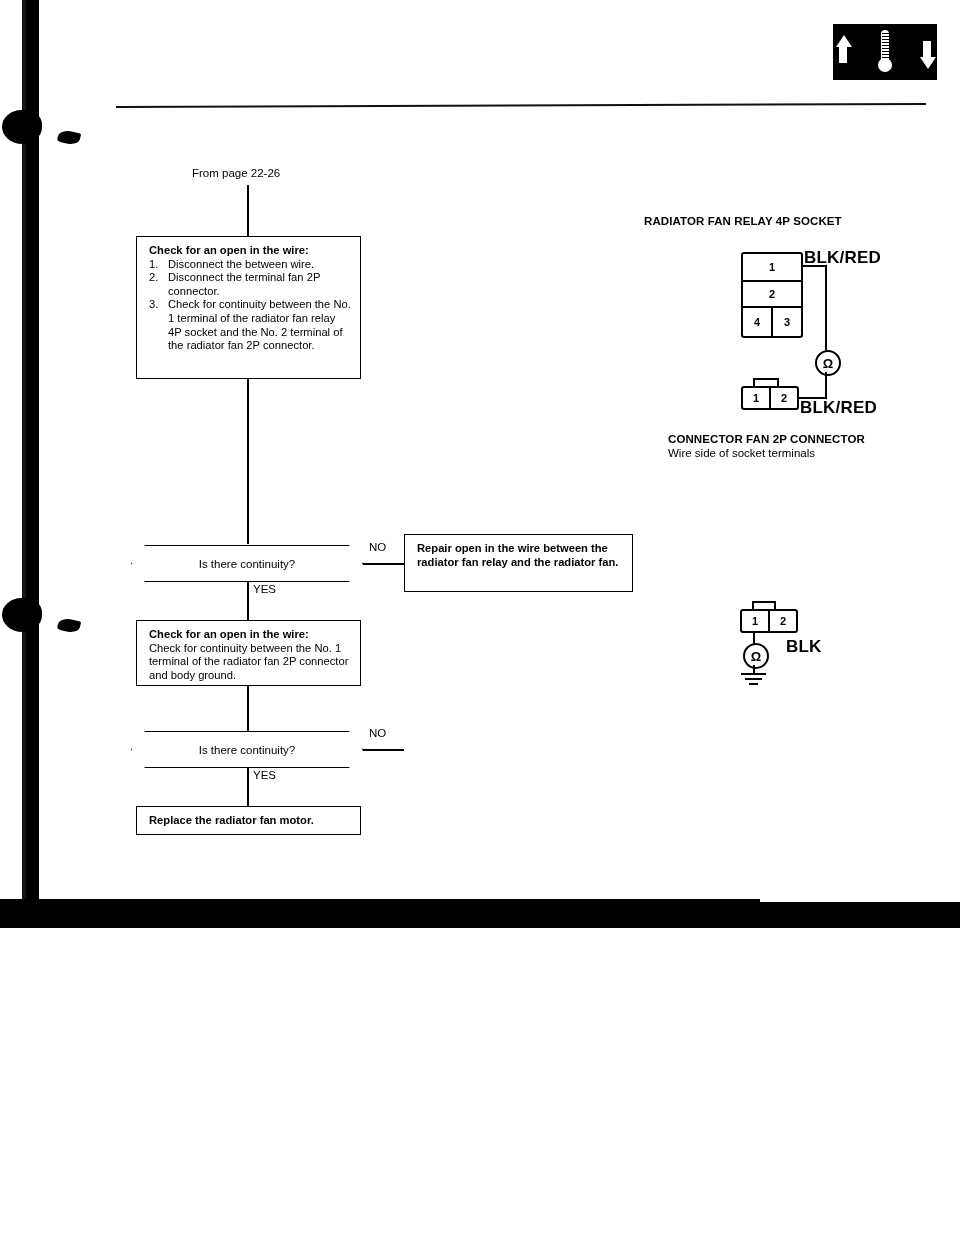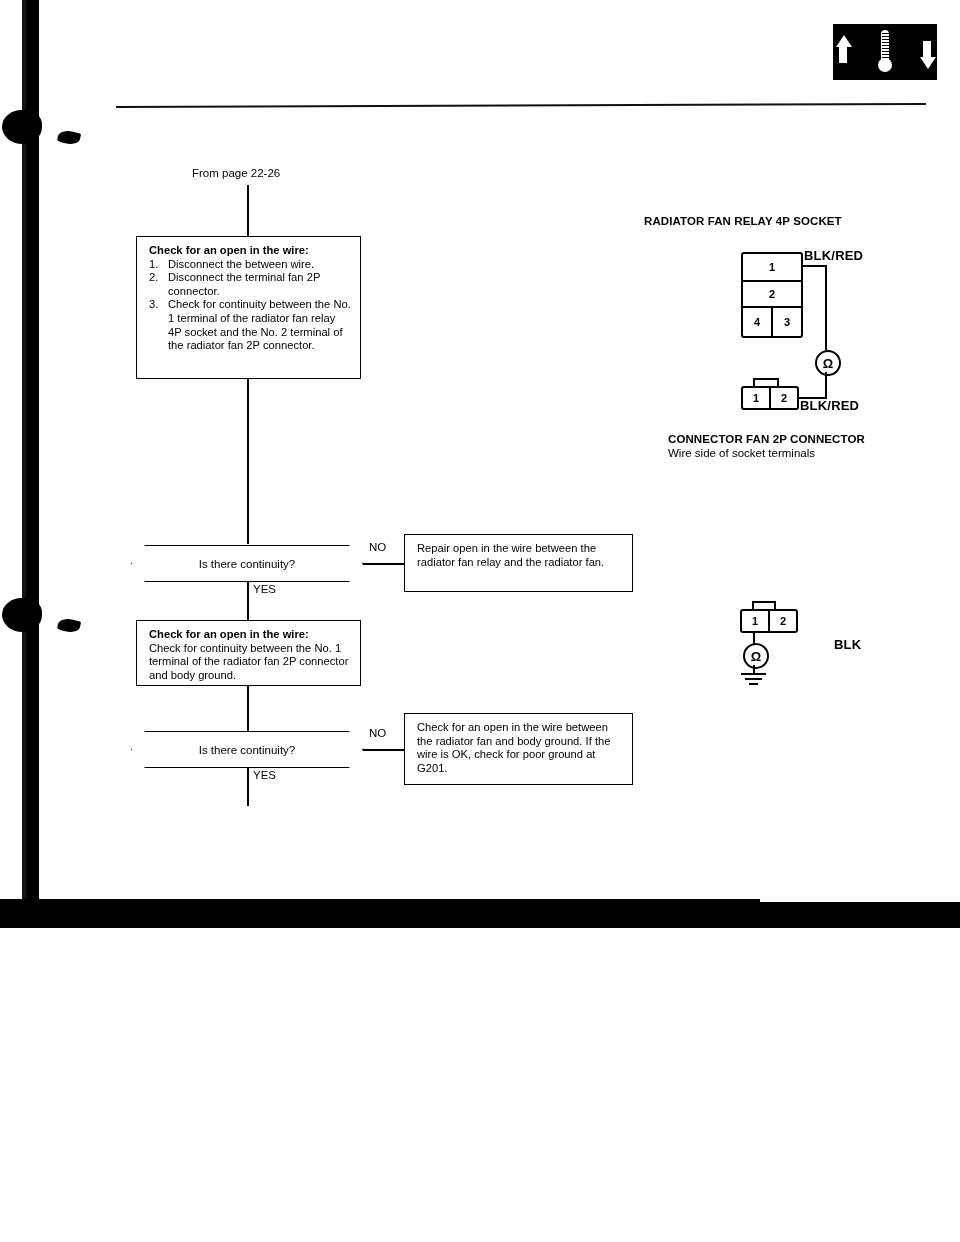--- a/index.html
+++ b/index.html
@@ -114,21 +114,21 @@
   
   .box{
     position:absolute;
     border:1.6px solid #000;
     background:#fff;
     box-sizing:border-box;
     padding:7px 9px 7px 12px;
     font-size:11.2px;
     line-height:13.6px;
   }
-  .box.bold{ font-weight:normal; }
+  .box.bold{ font-weight:bold; }
   .box .hd{ font-weight:bold; display:block; }
   .numlist{ margin:0; padding:0; list-style:none; }
   .numlist li{
     position:relative;
     padding-left:19px;
     margin-top:0px;
   }
   .numlist li .n{
     position:absolute;left:0;top:0;font-weight:normal;
   }
@@ -203,21 +203,21 @@
     width:22px;height:22px;
     border:2px solid #000;
     border-radius:50%;
     background:#fff;
     display:flex;align-items:center;justify-content:center;
     font-size:13px;font-weight:bold;
     line-height:1;
   }
   .wirelbl{
     position:absolute;
-    font-size:13px;font-weight:bold;
+    font-size:17px;font-weight:bold;
     letter-spacing:.2px;
   }
   .gnd span{ position:absolute; background:#000; }
 
   
   .contd{
     position:absolute;
     font-size:12.5px;
   }
   .pageno{
@@ -306,24 +306,24 @@
 
   <div class="vline" style="left:247px; top:686px; height:45px;"></div>
 
   <div class="diamond" style="left:131px; top:731px; width:232px; height:37px;">
     <span>Is there continuity?</span>
   </div>
   <div class="hline" style="left:363px; top:749px; width:41px;"></div>
   <div class="lbl" style="left:369px; top:727px;">NO</div>
   <div class="lbl" style="left:253px; top:769px;">YES</div>
 
-  <div class="box bold" style="left:404px; top:713px; width:229px; height:72px;">Check for an open in the wire between the radiator fan and body ground. If the wire is OK, check for poor ground at G201.</div>
 
   <div class="vline" style="left:247px; top:768px; height:38px;"></div>
 
+  <div class="box bold" style="left:136px; top:806px; width:225px; height:29px; padding-top:7px;">Replace the radiator fan motor.</div>
 
   <div class="caption b" style="left:644px; top:214px;">RADIATOR FAN RELAY 4P SOCKET</div>
 
   <div class="relay4p" style="left:741px; top:252px; width:62px; height:86px;">
     <div class="row" style="height:28px;">
       <div class="cell">1</div>
     </div>
     <div class="row" style="height:26px;">
       <div class="cell">2</div>
     </div>
@@ -350,21 +350,21 @@
   <div class="wirelbl" style="left:800px; top:398px;">BLK/RED</div>
 
   <div class="caption b" style="left:668px; top:432px;">CONNECTOR FAN 2P CONNECTOR</div>
   <div class="caption" style="left:668px; top:446px;">Wire side of socket terminals</div>
 
   <div class="conn-tab" style="left:752px; top:601px; width:24px; height:9px;"></div>
   <div class="conn2p" style="left:740px; top:609px; width:58px; height:24px;">
     <div class="cell div">1</div>
     <div class="cell">2</div>
   </div>
-  <div class="wirelbl" style="left:786px; top:637px;margin-left:48px;">BLK</div>
+  <div class="wirelbl" style="left:786px; top:637px;">BLK</div>
 
   <div class="vline" style="left:753px; top:633px; height:11px;"></div>
   <div class="ohm" style="left:743px; top:643px;">Ω</div>
   <div class="vline" style="left:753px; top:665px; height:9px;"></div>
 
   <div class="gnd">
     <span style="left:741px; top:673px; width:25px; height:2.4px;"></span>
     <span style="left:745px; top:678px; width:17px; height:2.4px;"></span>
     <span style="left:749px; top:683px; width:9px;  height:2.4px;"></span>
   </div>

